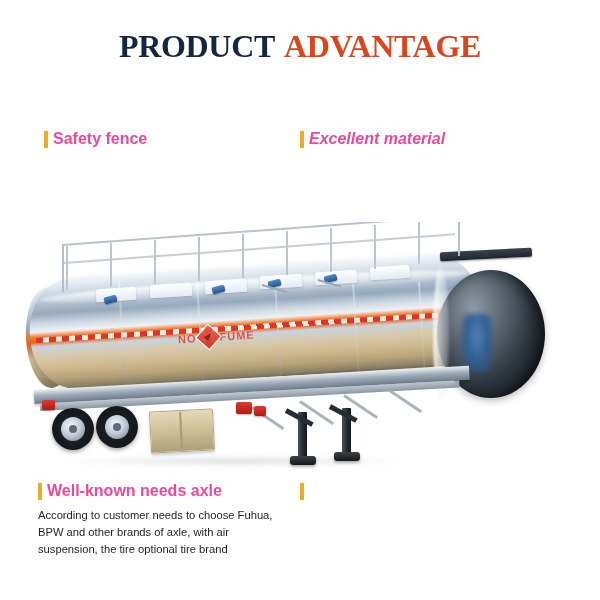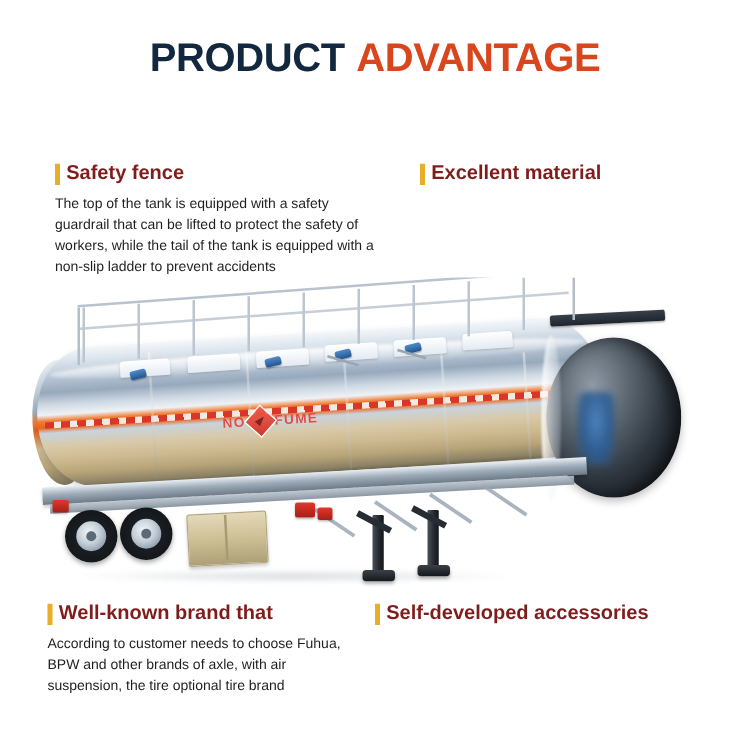--- a/index.html
+++ b/index.html
@@ -9,43 +9,43 @@
     font-family:"Liberation Sans", sans-serif;
     overflow:hidden;position:relative;
   }
   .page{position:relative;width:600px;height:600px;background:#fff;}
 
   
   .title{
     position:absolute;left:0;top:30px;width:600px;
     text-align:center;
     font-size:32px;font-weight:bold;letter-spacing:-0.3px;
-    line-height:1;white-space:nowrap;
+    line-height:1;white-space:nowrap;font-family:Liberation Serif, serif;
   }
   .title .t1{color:#12283f;}
   .title .t2{color:#d9461d;margin-left:9px;}
 
   
   .feature{position:absolute;}
   .f-head{
     display:flex;align-items:flex-start;
-    font-size:16px;font-weight:bold;color:#7f1d1d;
+    font-size:16px;font-weight:bold;color:#ec4899;
     line-height:1.15;margin-bottom:7px;
   }
   .f-bar{
     display:inline-block;width:4px;height:17px;
     background:#e8ae25;margin-right:5px;flex:0 0 auto;
     border-radius:0;position:relative;top:1px;
   }
   .f-body{
     font-size:11.2px;color:#1f1f1f;line-height:1.52;
   }
 
   #feat-safety{left:44px;top:130px;width:258px;}
-  #feat-material{left:336px;top:130px;width:250px;}
+  #feat-material{left:300px;top:130px;width:250px;font-style:italic;}
   #feat-axle{left:38px;top:482px;width:240px;}
   #feat-accessories{left:300px;top:482px;width:262px;}
 
   
   .photo{
     position:absolute;left:0;top:222px;width:600px;height:262px;
     overflow:hidden;background:#ffffff;
   }
   .photo-inner{position:absolute;inset:0;}
 
@@ -271,21 +271,20 @@
 
   <div class="title">
     <span class="t1">PRODUCT</span><span class="t2">ADVANTAGE</span>
   </div>
 
   <div class="feature" id="feat-safety">
     <div class="f-head">
       <span class="f-bar"></span>
       <span>Safety fence</span>
     </div>
-    <div class="f-body">The top of the tank is equipped with a safety guardrail that can be lifted to protect the safety of workers, while the tail of the tank is equipped with a non-slip ladder to prevent accidents</div>
   </div>
 
   <div class="feature" id="feat-material">
     <div class="f-head">
       <span class="f-bar"></span>
       <span>Excellent material</span>
     </div>
   </div>
 
   <div class="photo">
@@ -375,25 +374,24 @@
       <div class="leg-foot" style="left:334px;top:230px;"></div>
       <div class="leg-brace" style="left:286px;top:186px;width:30px;transform:rotate(28deg);"></div>
       <div class="leg-brace" style="left:330px;top:182px;width:30px;transform:rotate(28deg);"></div>
 
     </div>
   </div>
 
   <div class="feature" id="feat-axle">
     <div class="f-head">
       <span class="f-bar"></span>
-      <span>Well-known brand that</span>
+      <span>Well-known needs axle</span>
     </div>
     <div class="f-body">According to customer needs to choose Fuhua, BPW and other brands of axle, with air suspension, the tire optional tire brand</div>
   </div>
 
   <div class="feature" id="feat-accessories">
     <div class="f-head">
       <span class="f-bar"></span>
-      <span>Self-developed accessories</span>
     </div>
   </div>
 
 </div>
 
 </body></html>

